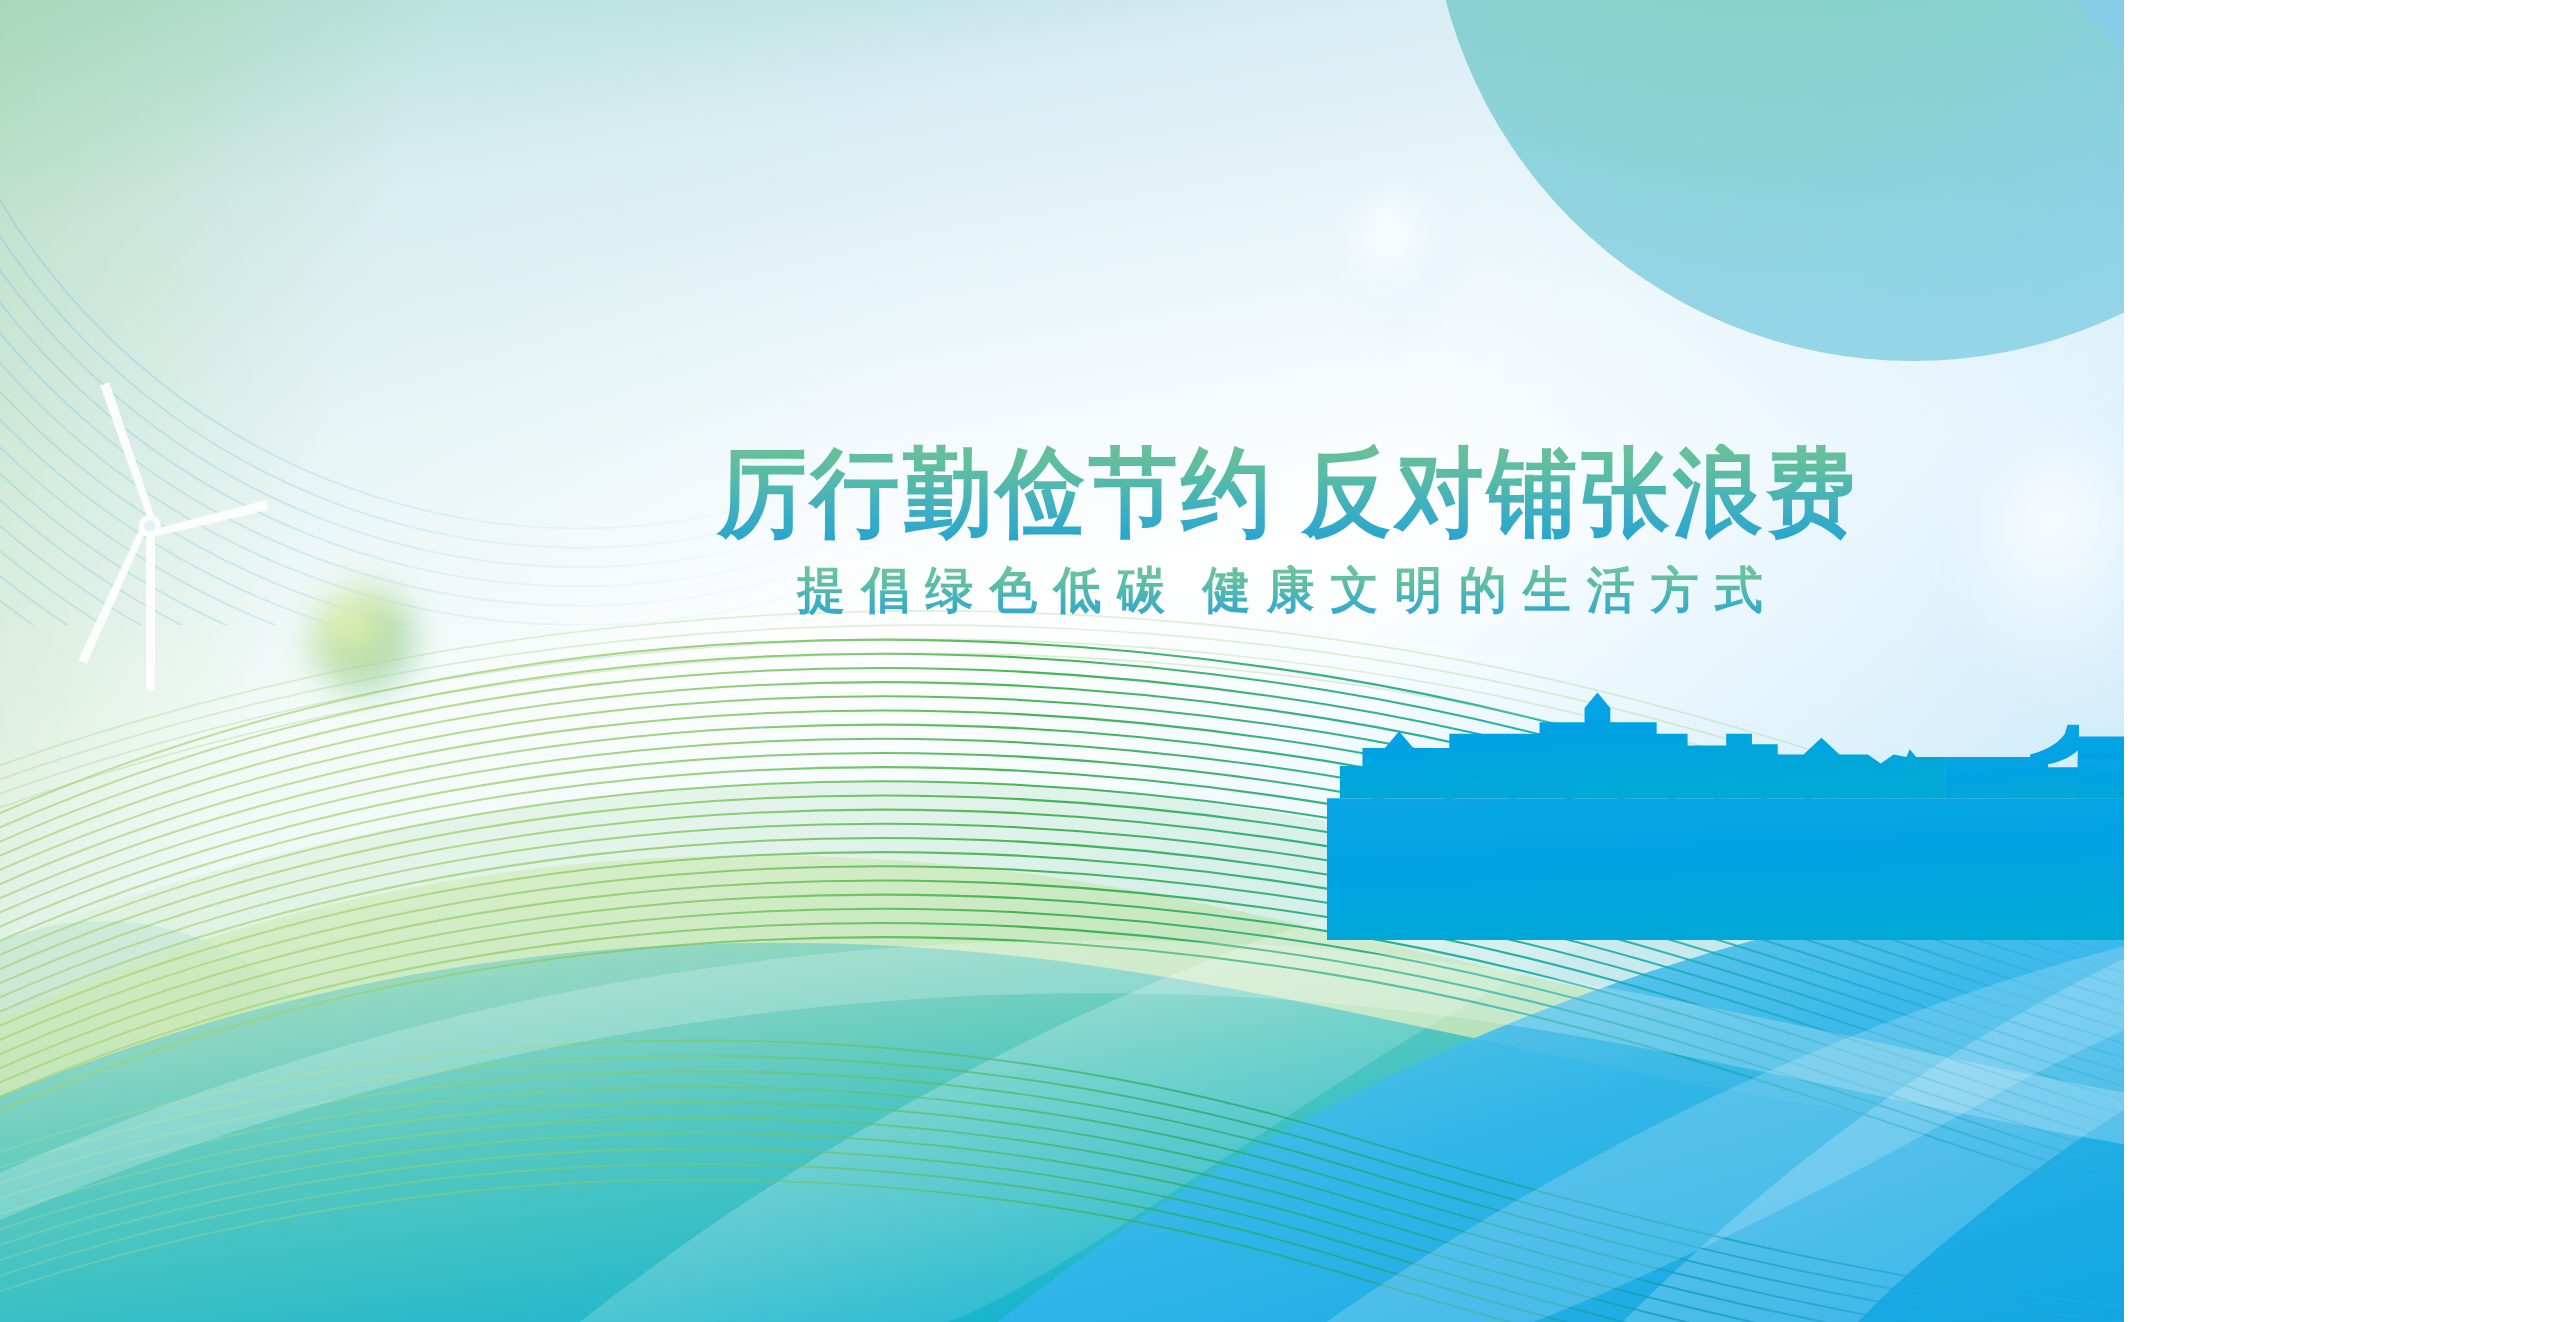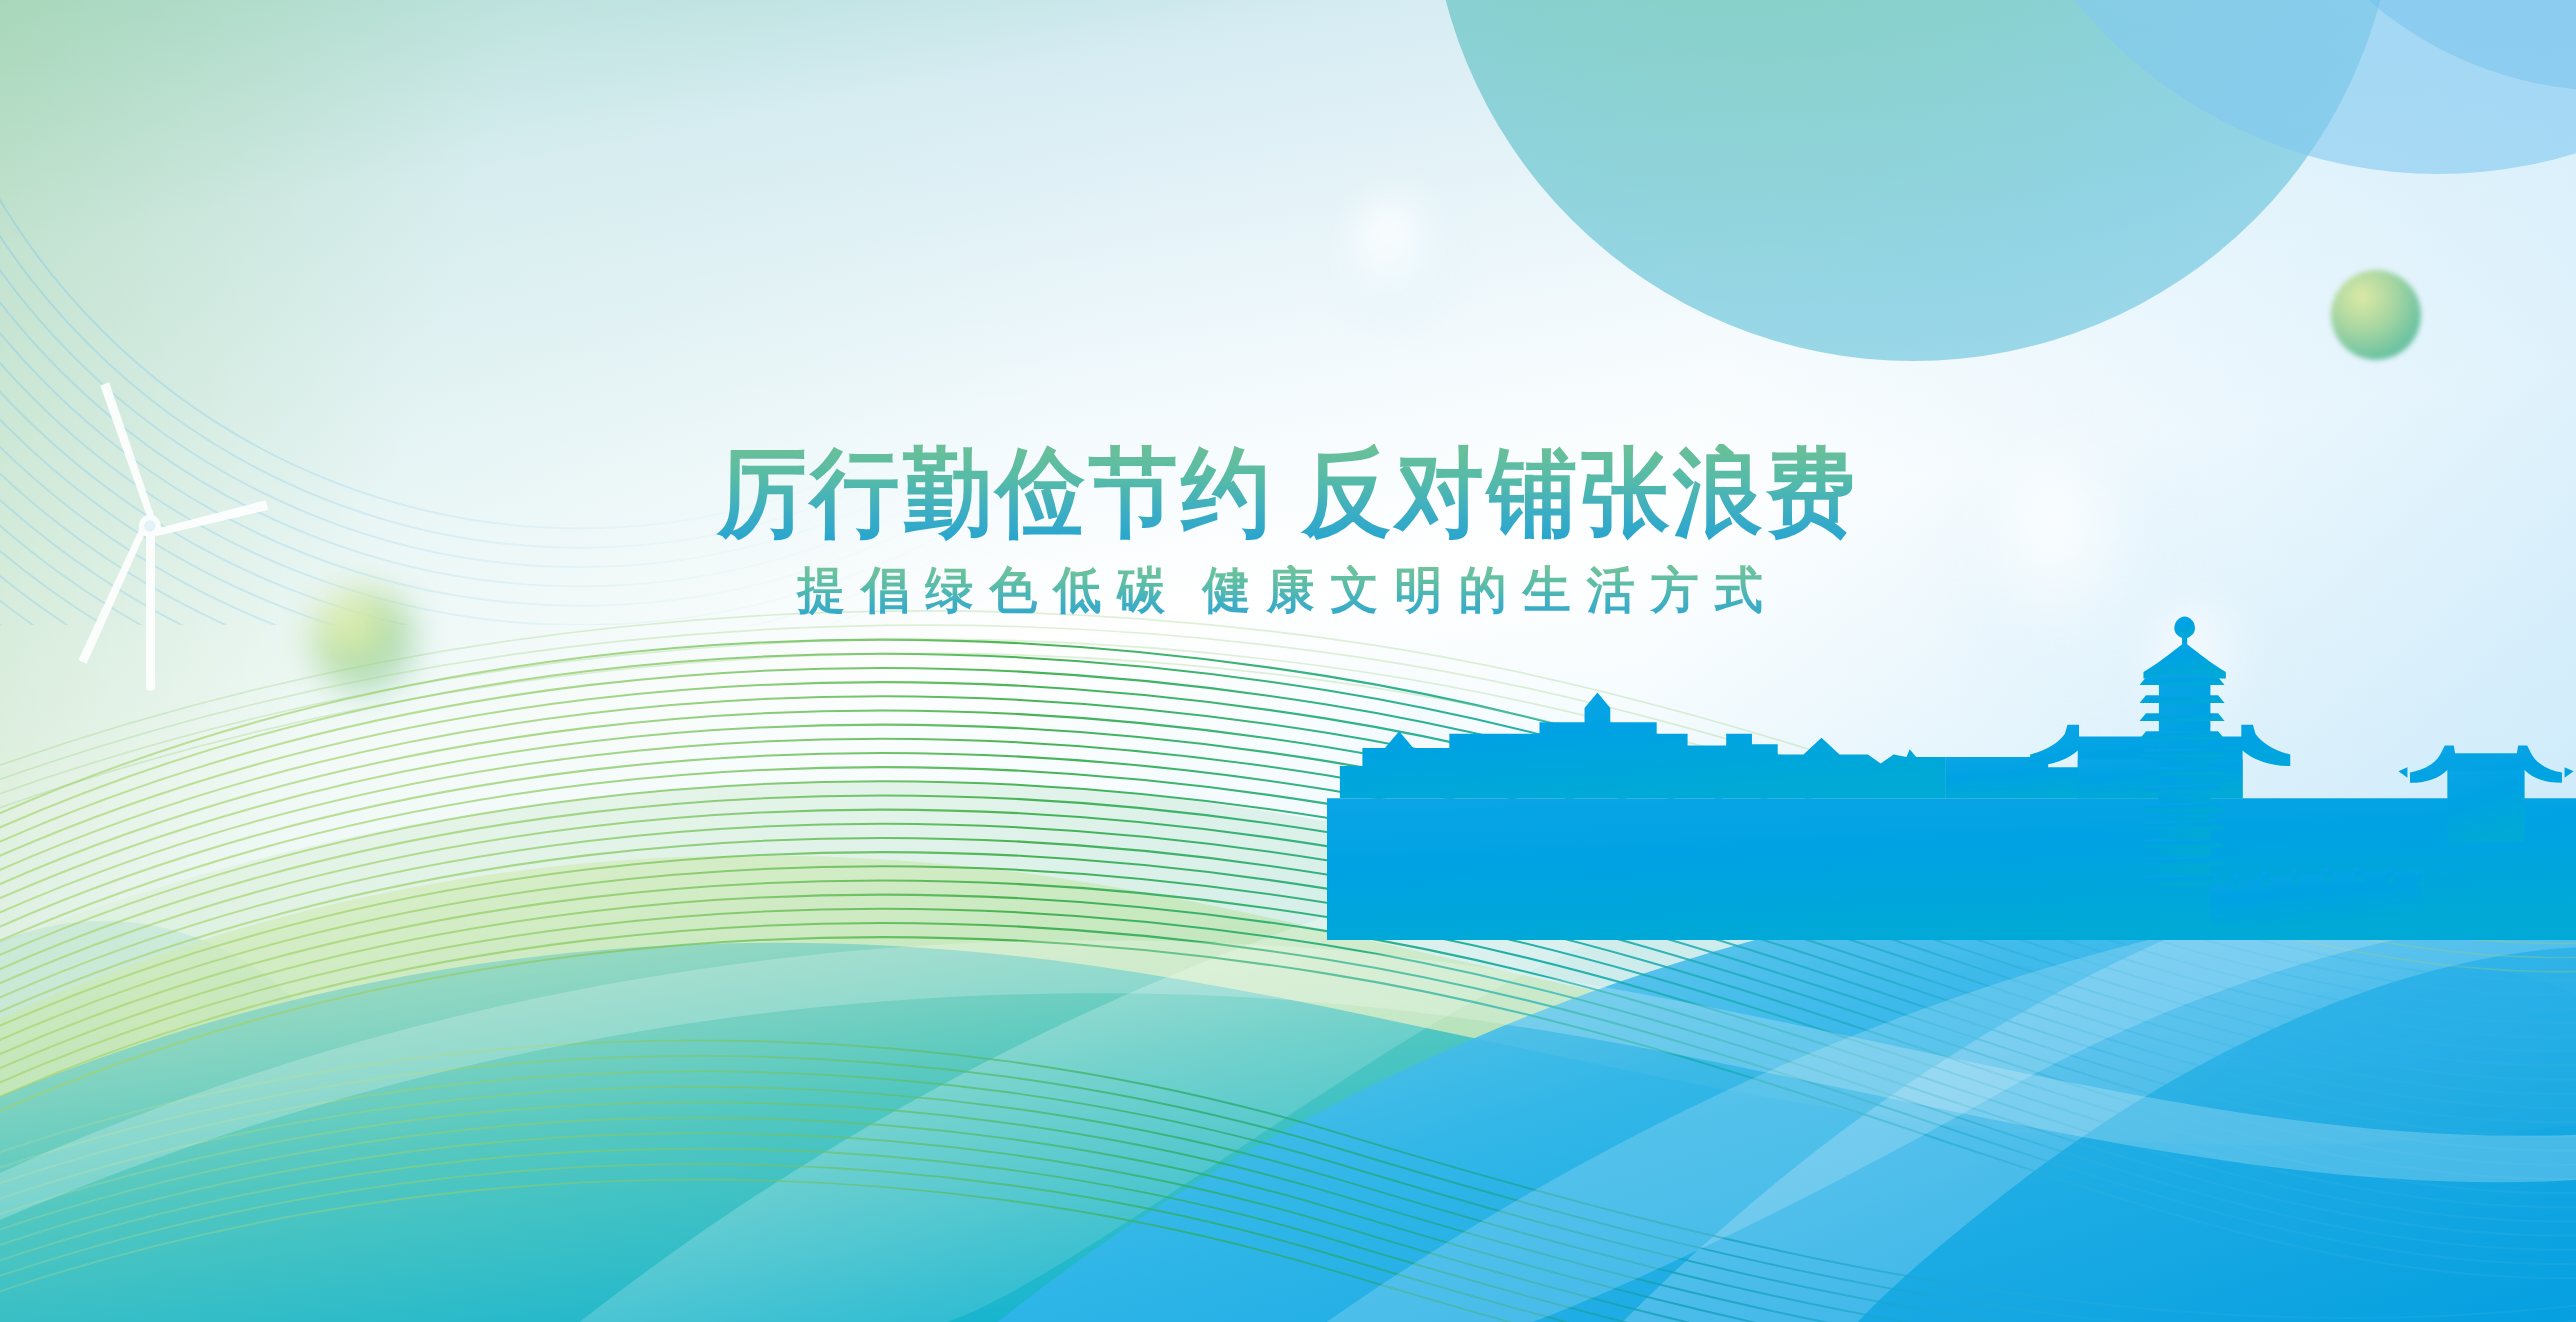--- a/index.html
+++ b/index.html
@@ -1,21 +1,21 @@
 <!DOCTYPE html>
 <html lang="zh" style="font-size:10.3px"><head>
 <meta charset="utf-8">
 <title>厉行勤俭节约 反对铺张浪费</title>
 <style>
   html,body{margin:0;padding:0;background:#fff;}
   body{font-family:"Liberation Sans","DejaVu Sans",sans-serif;}
 
   #poster{
     position:relative;
-    width:2576px;
+    width:2124px;
     height:1322px;
     overflow:hidden;
     background:#ffffff;
   }
   .layer{position:absolute;inset:0;pointer-events:none;}
 
   
   #sky{
     background:
       radial-gradient(120% 95% at 18% 92%, rgba(0,176,180,.00) 0%, rgba(0,176,180,0) 100%),

